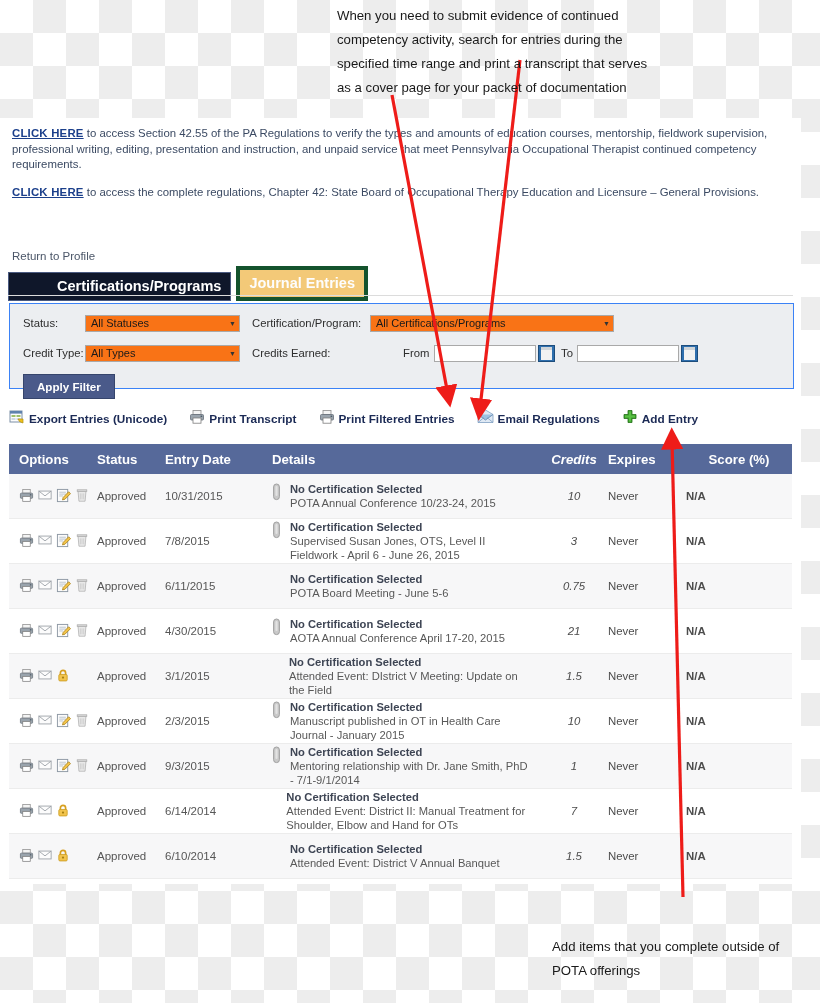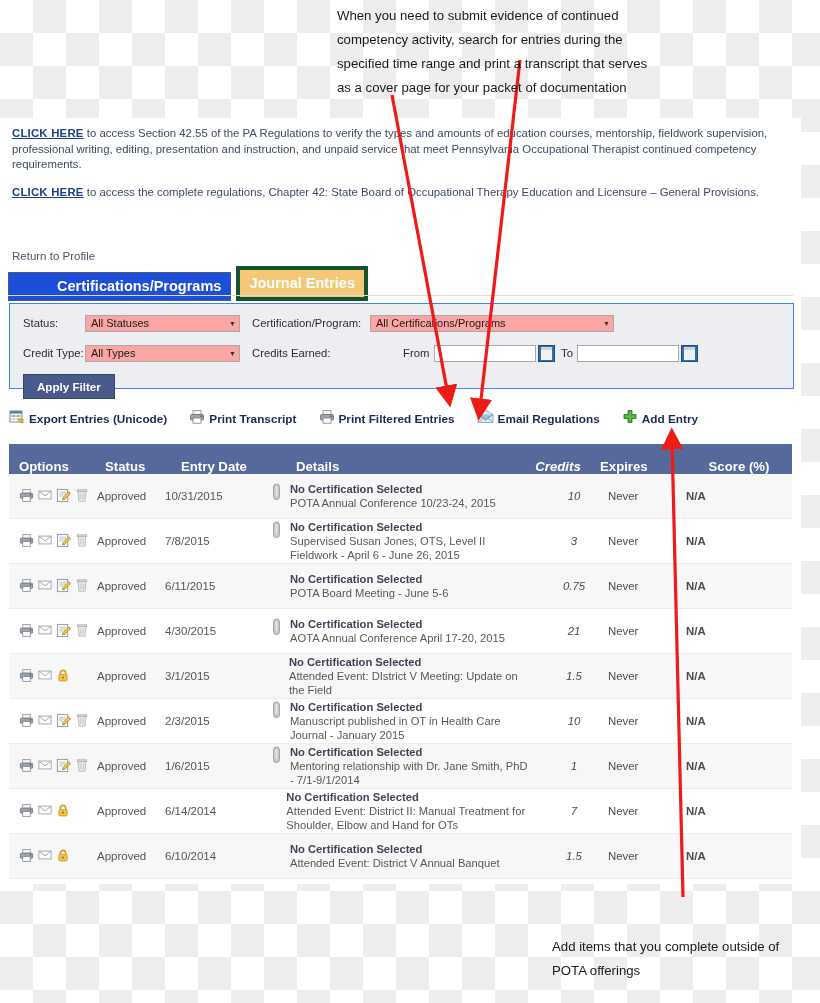--- a/index.html
+++ b/index.html
@@ -35,34 +35,34 @@
   .clickhere{color:#1b3f8b;font-weight:bold;letter-spacing:.2px;}
   
   .return-link{
     position:absolute;left:12px;top:132px;font-size:11.5px;color:#4b5668;
   }
   .tabs{position:absolute;left:8px;top:148px;display:flex;gap:5px;align-items:flex-end;}
   .tab{
     font-size:14.5px;font-weight:bold;padding:4px 9px 5px 9px;line-height:18px;
     color:#ffffff;white-space:nowrap;
   }
-  .tab.active{background:#1d4ed8;border:1px solid #4a5a80;padding-left:48px;}
+  .tab.active{background:#0f172a;border:1px solid #4a5a80;padding-left:48px;}
   .tab.inactive{background:#f3c978;color:#fdfdfd;border:4px solid #14532d;}
   .tabrule{position:absolute;left:8px;top:177px;width:785px;height:1px;background:#dcdcdc;}
   
   .filter{
     position:absolute;left:9px;top:185px;width:783px;height:84px;
     background:#eceef1;border:1px solid #3b82f6;
   }
   .frow{display:flex;align-items:center;height:22px;margin:8px 0 0 13px;font-size:11.3px;color:#2d2d2d;}
   .flabel{white-space:nowrap;}
   .f-status{width:62px;}
   .f-credittype{width:62px;}
   .sel{
-    height:17px;border:1px solid #a9a9a9;background:#fca5a5;font-size:11px;color:#1a1a1a;
+    height:17px;border:1px solid #a9a9a9;background:#f97316;font-size:11px;color:#1a1a1a;
     display:flex;align-items:center;justify-content:space-between;padding:0 3px 0 5px;
     box-sizing:border-box;
   }
   .sel .car{font-size:7px;color:#333;}
   .sel-status{width:155px;}
   .sel-cert{width:244px;}
   .lbl-cert{margin-left:12px;width:118px;}
   .lbl-credits{margin-left:12px;width:118px;}
   .fromlbl{margin-left:33px;width:31px;}
   .tolbl{margin:0 4px 0 6px;}
@@ -81,21 +81,21 @@
   }
   
   .toolbar{
     position:absolute;left:9px;top:291px;display:flex;align-items:center;gap:22px;
   }
   .taction{display:flex;align-items:center;gap:4px;font-size:11.8px;font-weight:bold;color:#1b2a55;white-space:nowrap;}
   
   .tbl{position:absolute;left:9px;top:326px;width:783px;}
   .thead{
     display:flex;background:#56699a;color:#ffffff;font-size:13.2px;font-weight:bold;
-    height:30px;align-items:flex-end;gap:8px;
+    height:30px;align-items:center;
   }
   .c-opt{width:88px;padding-left:10px;box-sizing:border-box;}
   .c-stat{width:68px;}
   .c-date{width:107px;}
   .c-det{flex:1;}
   .c-cred{width:68px;text-align:center;font-style:italic;}
   .c-exp{width:78px;text-align:left;}
   .c-score{width:106px;text-align:center;}
   .trow{
     display:flex;align-items:center;min-height:44px;border-bottom:1px solid #ececec;
@@ -482,21 +482,21 @@
                   <path d="M13.5 4 l2 2 l-6 6 l-2.6 .7 l.7 -2.6 z" fill="#f3c34a" stroke="#a57d12" stroke-width=".8"></path>
                 </svg></span>
               <span class="ico"><svg width="14" height="15" viewBox="0 0 16 16">
                   <rect x="2.5" y="1.5" width="11" height="2" fill="#d9d9d9" stroke="#a7a7a7" stroke-width=".8"></rect>
                   <path d="M3.5 3.5 h9 l-1 11 h-7 z" fill="#ededed" stroke="#a7a7a7" stroke-width=".8"></path>
                   <path d="M6 5.5 v7 M8 5.5 v7 M10 5.5 v7" stroke="#bdbdbd" stroke-width=".8"></path>
                 </svg></span>
             </span>
           </div>
           <div class="c-stat stat">Approved</div>
-          <div class="c-date date">1/6/2015</div>
+          <div class="c-date date">9/3/2015</div>
           <div class="c-det det">
             <span class="ico" style="margin-top:1px"><svg width="9" height="18" viewBox="0 0 9 18">
                 <rect x="1.6" y="1" width="5.8" height="15.6" rx="2.9" fill="#c9c9c9" stroke="#a0a0a0" stroke-width="1"></rect>
                 <rect x="3.4" y="3" width="2.2" height="10" rx="1.1" fill="#e3e3e3"></rect>
               </svg></span>
             <span class="det-txt"><span class="t1">No Certification Selected</span><br><span class="t2">Mentoring relationship with Dr. Jane Smith, PhD - 7/1-9/1/2014</span></span>
           </div>
           <div class="c-cred cred">1</div>
           <div class="c-exp exp">Never</div>
           <div class="c-score score">N/A</div>

